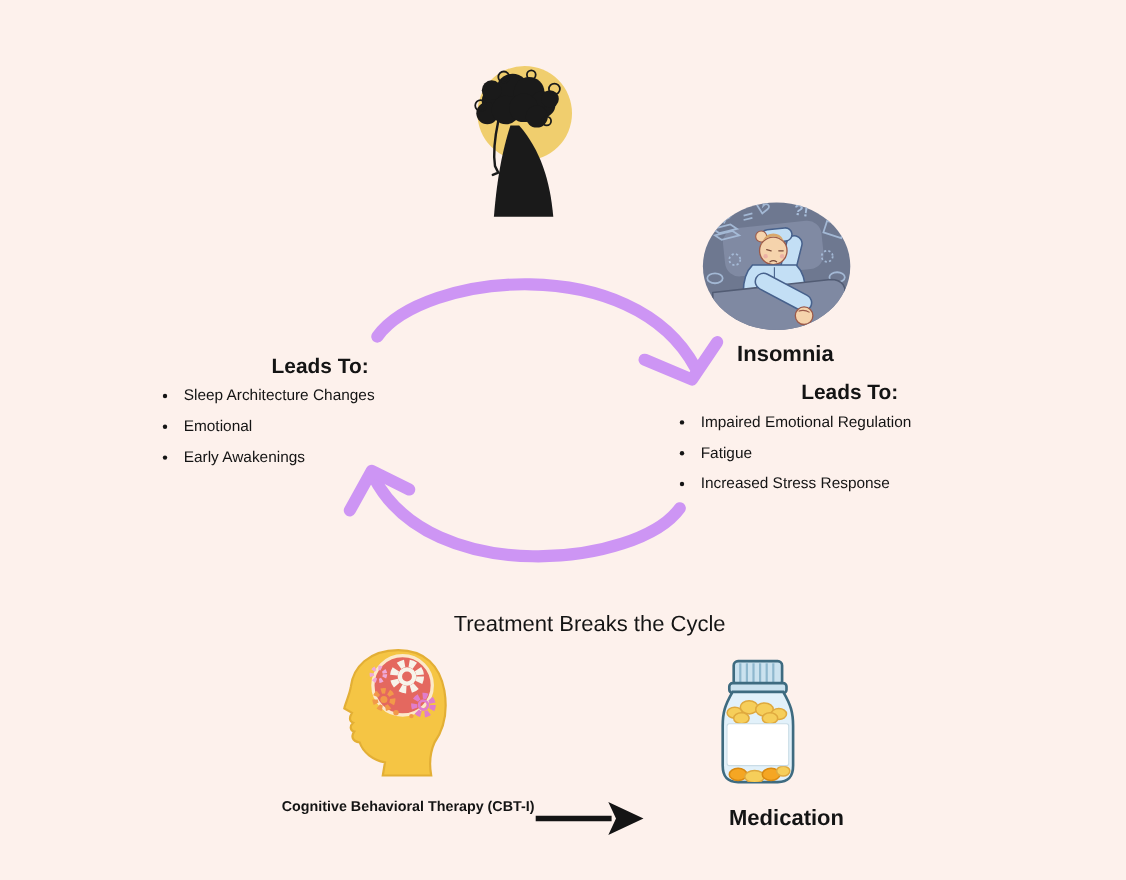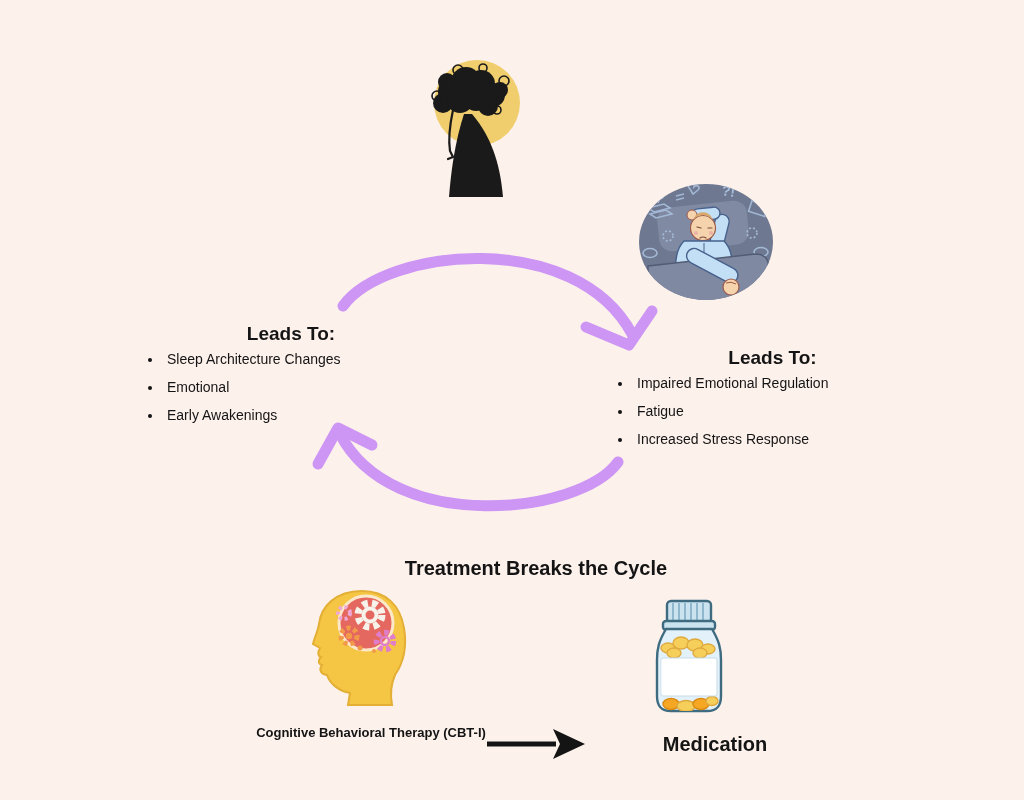--- a/index.html
+++ b/index.html
@@ -10,21 +10,21 @@
     font-family:"Liberation Sans", sans-serif;
     color:#141414;
     overflow:hidden;
   }
   .art{position:absolute;left:0;top:0;width:1024px;height:800px;}
   .txt{position:absolute;color:#141414;}
   .node-label{font-weight:700;font-size:20px;text-align:center;}
   .lead-heading{font-weight:700;font-size:19px;text-align:center;}
   .lead-list{margin:4px 0 0 0;padding-left:30px;font-size:14px;list-style:disc outside;}
   .lead-list li{margin:0 0 7px 0;line-height:21px;padding-left:4px;}
-  .caption{font-weight:700;font-size:20px;text-align:center;}
+  .caption{font-weight:400;font-size:20px;text-align:center;}
   .cbt-label{font-weight:700;font-size:13px;line-height:26px;text-align:center;}
 </style>
 </head>
 <body>
 
 <div class="canvas">
 
   <svg class="art" viewBox="0 0 1024 800" aria-hidden="true">
 
     <g>
@@ -183,20 +183,21 @@
           <ellipse cx="712" cy="701" rx="6" ry="4.5" fill="#F6CE5A" stroke="#DFA93E"></ellipse>
         </g>
 
         <rect x="661" y="658" width="56" height="38" rx="2" fill="#FFFFFF" stroke="#C9DCE6" stroke-width="1"></rect>
         <line x1="663" y1="660" x2="663" y2="694" stroke="#FFFFFF" stroke-width="3" opacity="0.7"></line>
       </g>
     </g>
   </svg>
 
 
+  <div class="txt node-label" style="left:639px;top:311px;width:150px;">Insomnia</div>
 
   <div class="txt" style="left:133px;top:323px;width:316px;">
     <div class="lead-heading">Leads To:</div>
     <ul class="lead-list">
       <li>Sleep Architecture Changes</li>
       <li>Emotional</li>
       <li>Early Awakenings</li>
     </ul>
   </div>
 

